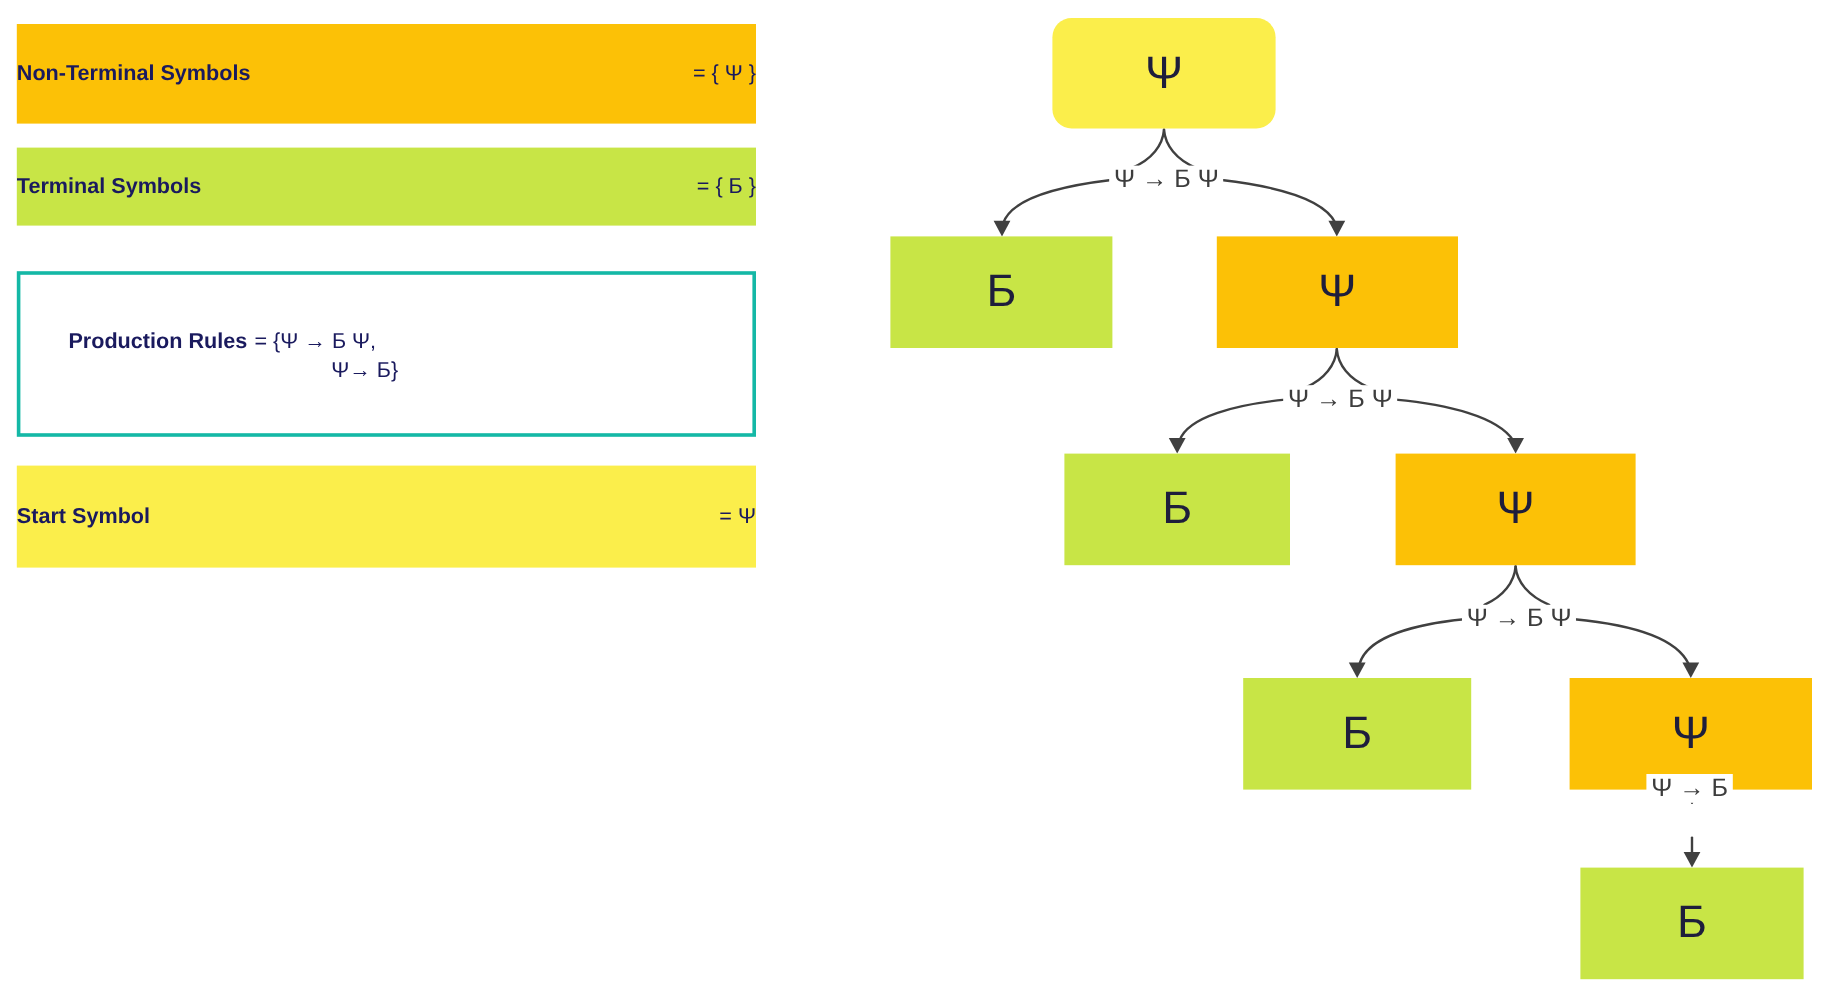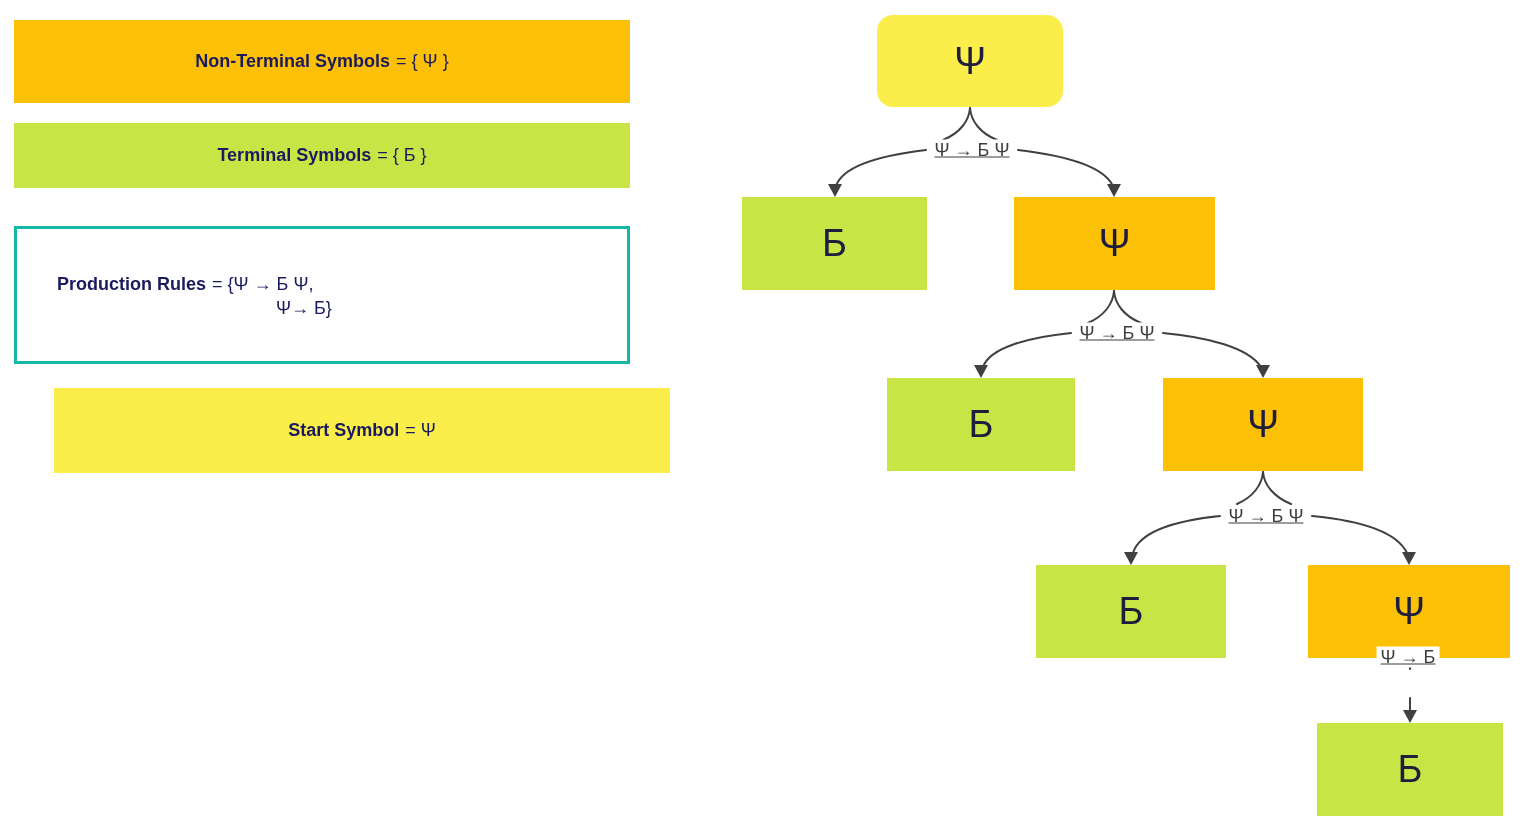--- a/index.html
+++ b/index.html
@@ -3,47 +3,47 @@
 <meta charset="utf-8">
 <style>
   html,body{margin:0;padding:0;background:#ffffff;}
   .canvas{
     position:relative;width:1522px;height:834px;background:#ffffff;
     font-family:"Liberation Sans",sans-serif;overflow:hidden;
   }
   
   .pbox{
     position:absolute;left:14px;width:616px;box-sizing:border-box;
-    display:flex;align-items:center;justify-content:center;
+    display:flex;align-items:center;justify-content:space-between;
     font-size:18px;color:#1A1A5E;
   }
   .pl{font-weight:bold;}
   .pv{margin-left:6px;font-weight:normal;}
   .pbox-nonterminal{top:20px;height:83px;background:#FCC106;}
   .pbox-terminal{top:123px;height:65px;background:#C8E546;}
   .pbox-production{
     top:226px;height:138px;background:#ffffff;border:3px solid #14b8a6;
     flex-direction:column;align-items:flex-start;justify-content:flex-start;
     padding:43px 0 0 40px;line-height:24px;
   }
   .prod-line1{display:flex;align-items:baseline;}
   .prod-line2{margin-left:219px;}
-  .pbox-start{top:388px;height:85px;background:#FBEE4B;margin-left:40px;}
+  .pbox-start{top:388px;height:85px;background:#FBEE4B;}
   
   .tnode{
     position:absolute;display:flex;align-items:center;justify-content:center;
     font-size:38px;color:#1E1E3C;z-index:2;
   }
   .n-green{background:#C8E546;}
   .n-orange{background:#FCC106;}
   .n-yellow{background:#FBEE4B;border-radius:16px;}
   .elabel{
     position:absolute;transform:translate(-50%,-50%);
-    background:#ffffff;padding:0 4px;font-size:18px;color:#3D3D3D;
-    white-space:nowrap;z-index:3;text-decoration:underline;
+    background:#ffffff;padding:0 4px;font-size:21px;color:#3D3D3D;
+    white-space:nowrap;z-index:3;
   }
   .edges{position:absolute;left:0;top:0;z-index:1;}
   .edges path{fill:none;stroke:#404040;stroke-width:2;stroke-linecap:round;}
   .edges polygon{fill:#404040;stroke:none;}
 </style>
 </head>
 <body>
 
 <div class="canvas">
 

